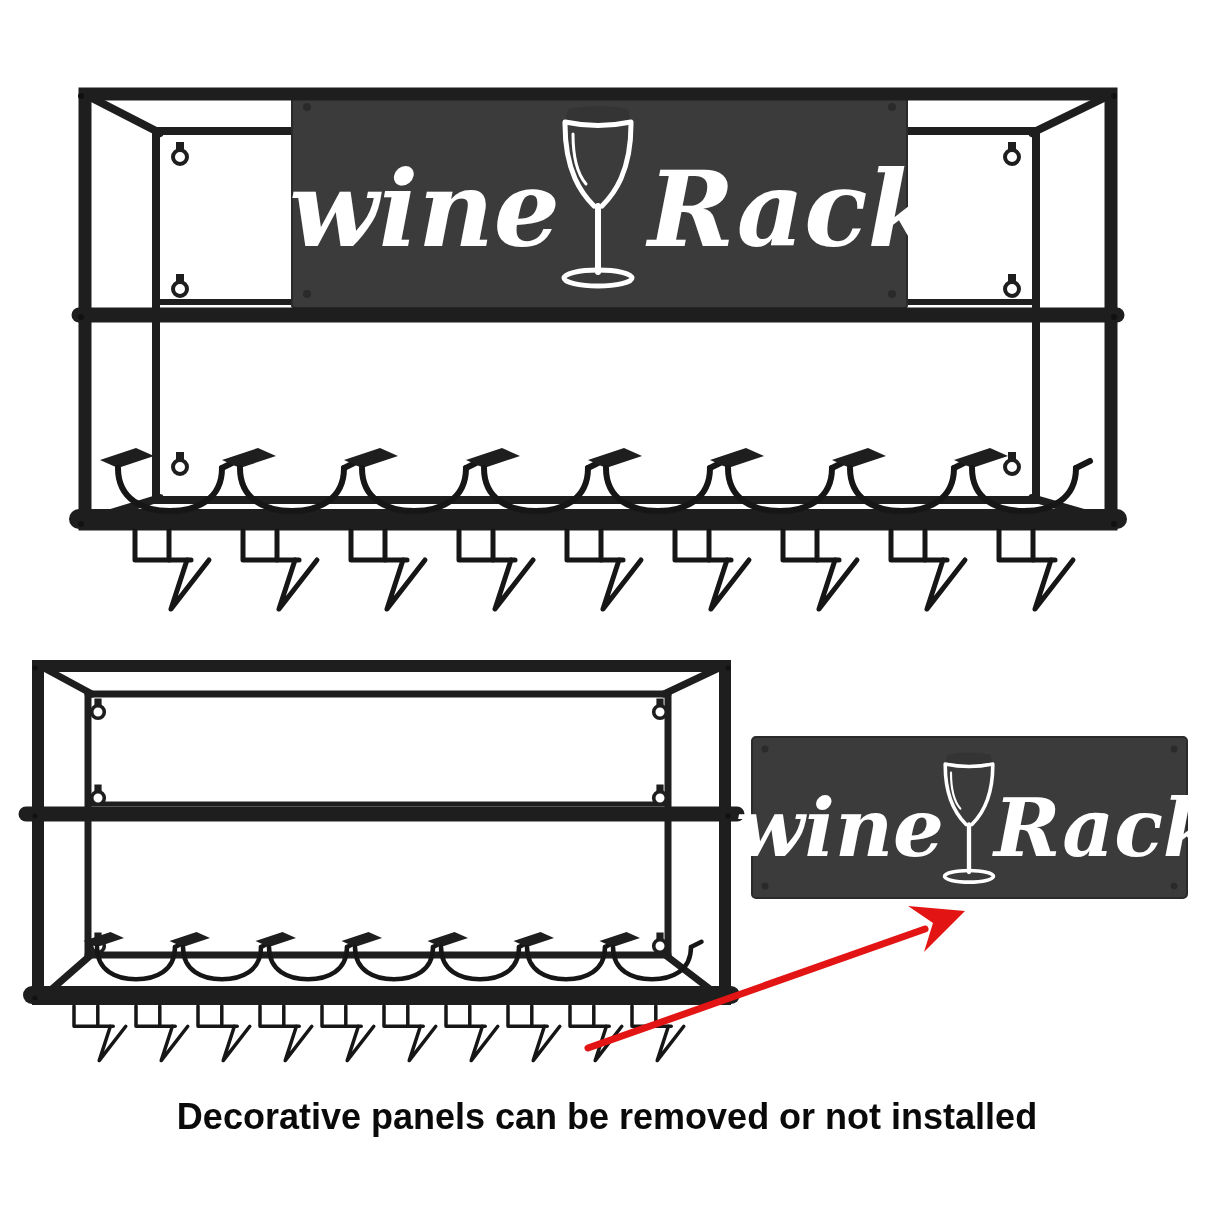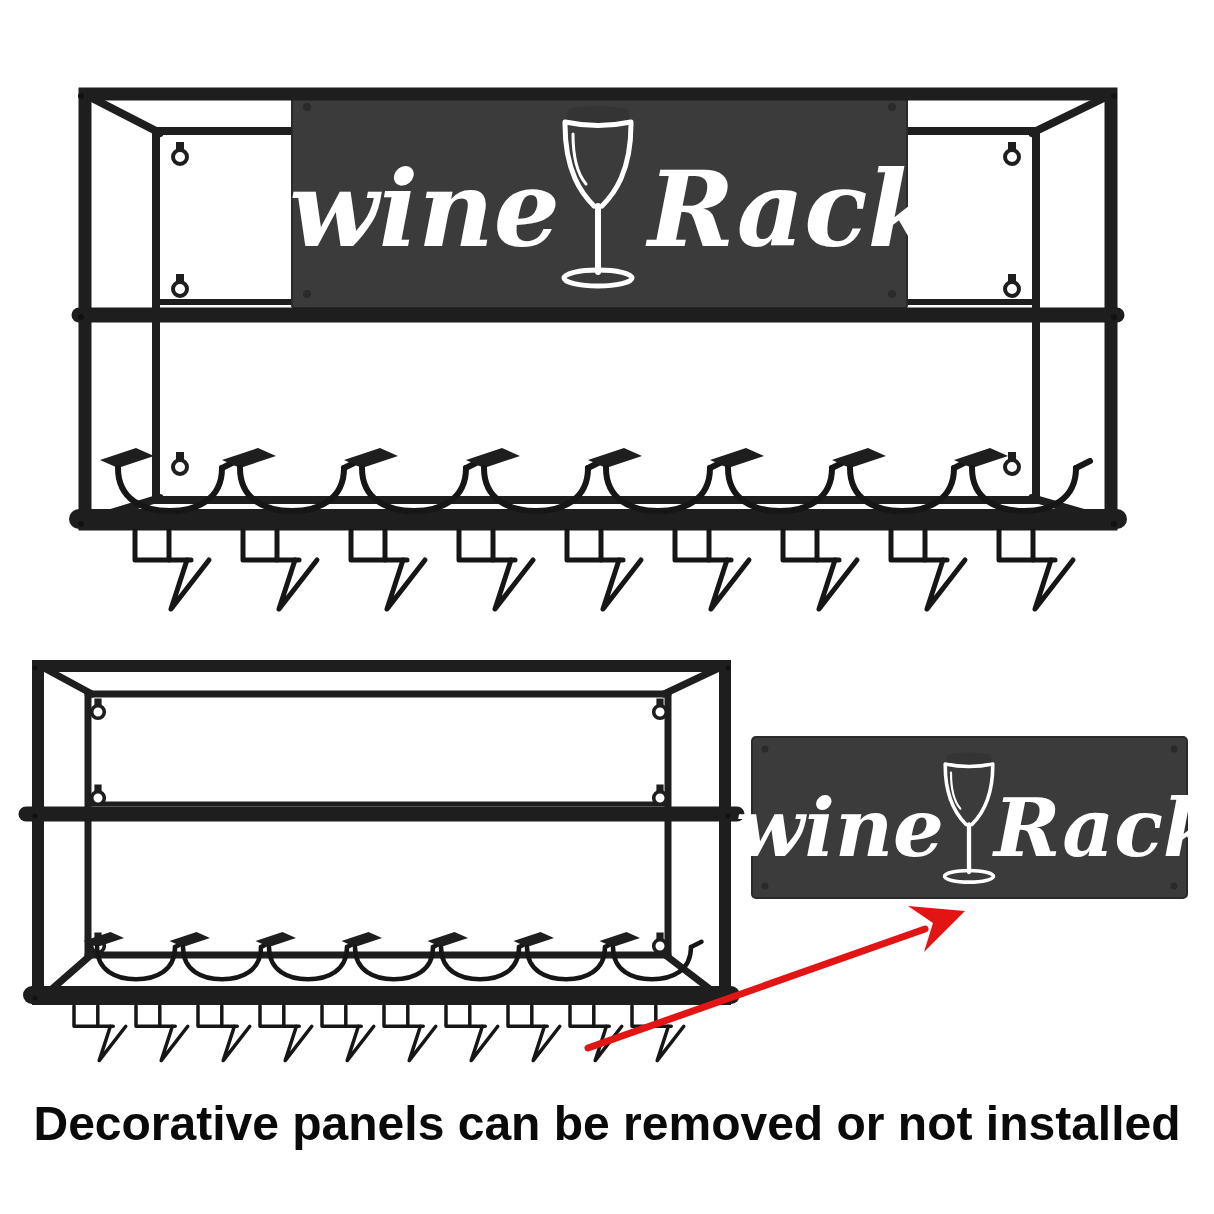--- a/index.html
+++ b/index.html
@@ -6,21 +6,21 @@
   body{
     width:1214px;height:1214px;background:#ffffff;overflow:hidden;
     font-family:"Liberation Sans", sans-serif;position:relative;
   }
   .stage{position:absolute;left:0;top:0;width:1214px;height:1214px;}
   svg{display:block;}
   .caption{
     position:absolute;left:0;top:1096px;width:1214px;
     text-align:center;
     font-family:"Liberation Sans", sans-serif;
-    font-weight:bold;font-size:48px;line-height:1.15;
+    font-weight:bold;font-size:36px;line-height:1.15;
     color:#0a0a0a;letter-spacing:0px;white-space:nowrap;
   }
   .script-text{
     font-family:"DejaVu Serif", serif;
     font-style:italic;font-weight:bold;
   }
 </style>
 </head>
 <body>
 

